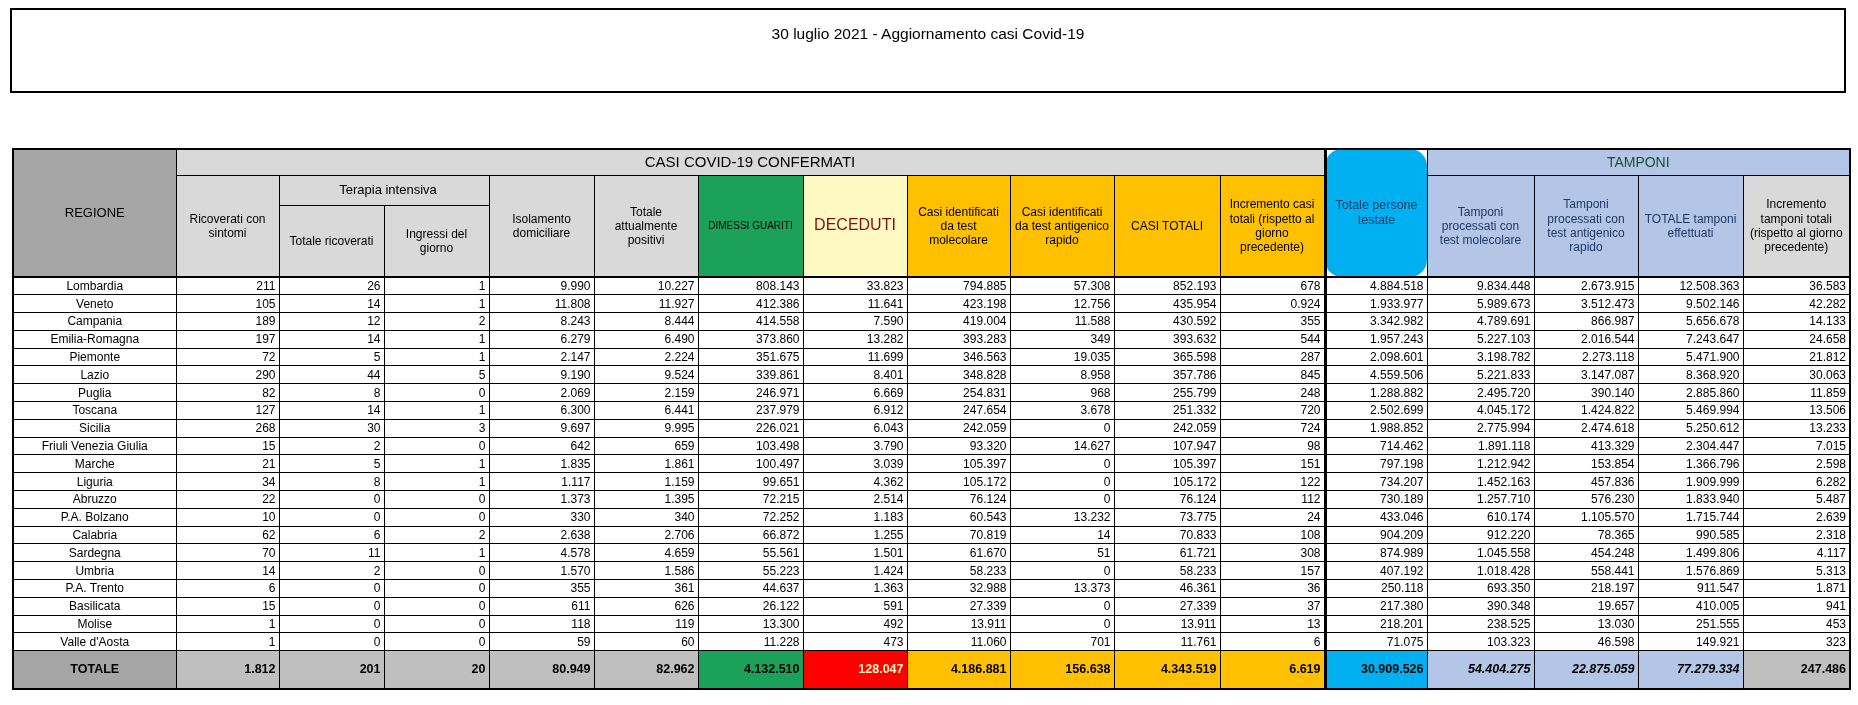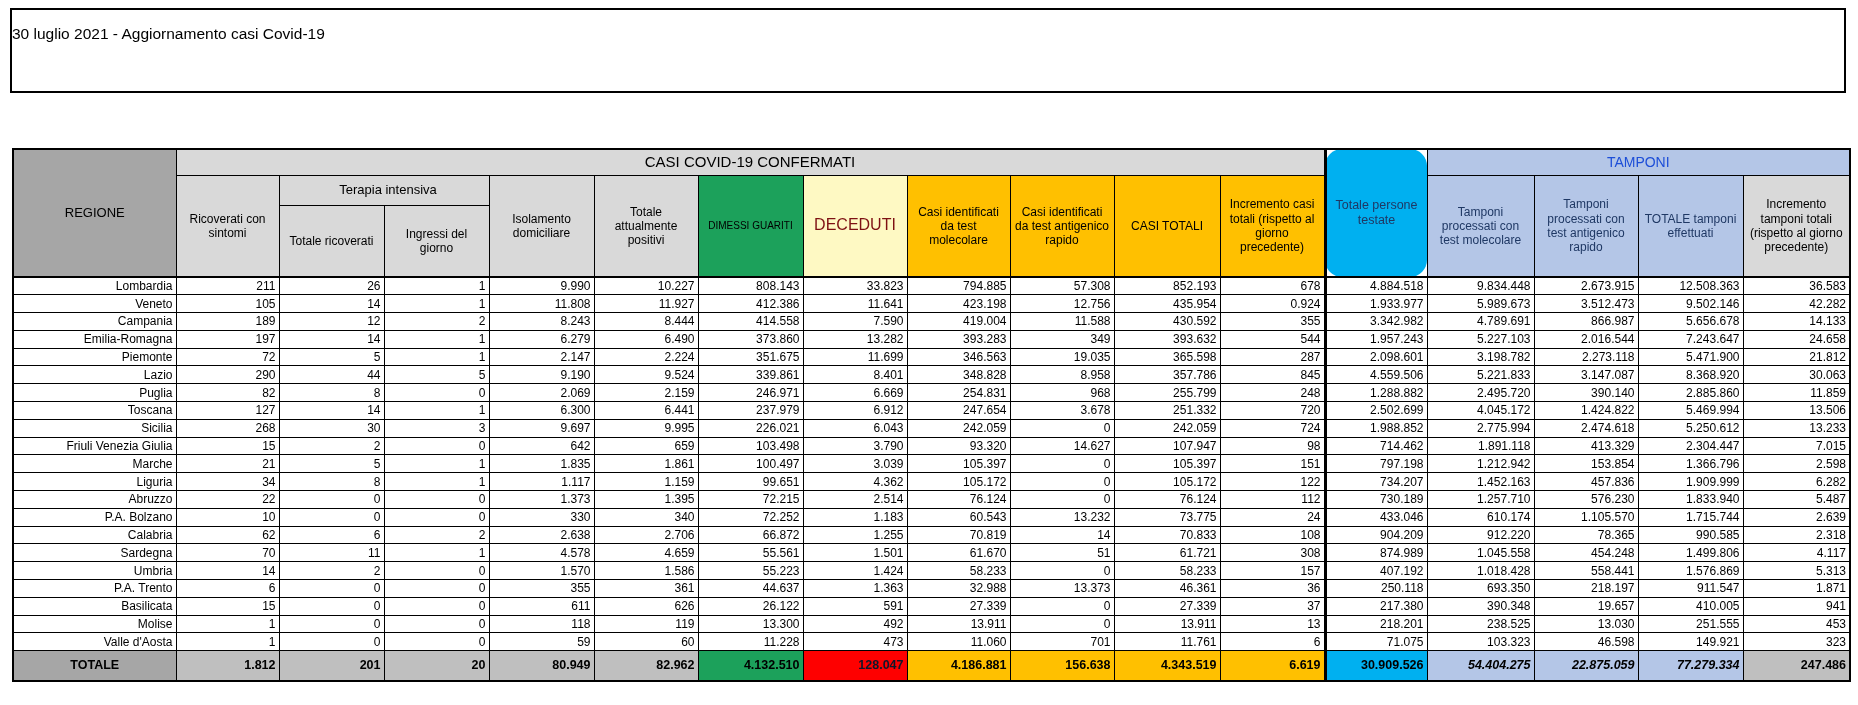--- a/index.html
+++ b/index.html
@@ -1,46 +1,46 @@
 <!DOCTYPE html>
 <html><head>
 <meta charset="utf-8">
 <style>
   html,body{margin:0;padding:0;background:#fff;}
   body{width:1858px;height:705px;position:relative;font-family:"Liberation Sans",sans-serif;color:#000;}
 
-  .title-box{position:absolute;left:10px;top:8px;width:1836px;height:85px;border:2px solid #000;box-sizing:border-box;text-align:left;background:#fff;}
+  .title-box{position:absolute;left:10px;top:8px;width:1836px;height:85px;border:2px solid #000;box-sizing:border-box;text-align:center;background:#fff;}
   .title-line1{margin-top:15px;font-size:15.5px;}
   .title-line2{margin-top:19px;font-size:15.5px;}
 
   table.covid{position:absolute;left:12px;top:148px;border-collapse:collapse;table-layout:fixed;border:2px solid #000;}
   .covid th,.covid td{border:1px solid #000;box-sizing:border-box;overflow:hidden;vertical-align:middle;}
   .covid thead{border-bottom:2px solid #000;}
   .covid thead th{font-weight:normal;text-align:center;line-height:1.18;padding:1px 4px;}
 
   .h-corner{background:#A6A6A6;font-weight:bold;font-size:13px;}
   .h-group{background:#D9D9D9;font-weight:bold;font-size:15px;}
   .h-sub{background:#D9D9D9;font-size:12px;}
   .h-green{background:#1CA15B;font-size:10px;}
   .h-red{background:#fef9c3;color:#7E1113;font-size:16px;}
   .h-gold{background:#FFC000;font-size:12px;}
   .h-cyan{background:#00B0F0;color:#1F3864;font-size:12.5px;border-radius:17px;}
   .h-blue{background:#B4C6E7;color:#1F3864;font-size:12px;}
-  .h-blue-group{background:#B4C6E7;color:#1d4ed8;font-weight:bold;font-size:14px;}
+  .h-blue-group{background:#B4C6E7;color:#14532d;font-weight:bold;font-size:14px;}
   .thickL{border-left:3px solid #000 !important;}
 
   .covid tbody td{height:17.8px;font-size:12px;line-height:16px;padding:0 3px;background:#fff;white-space:nowrap;}
-  .covid td.region{text-align:right;}
+  .covid td.region{text-align:center;}
   .covid td.num{text-align:right;}
 
-  .covid tr.total td{height:30px;font-weight:bold;font-size:12.5px;margin-left:48px;}
+  .covid tr.total td{height:38px;font-weight:bold;font-size:12.5px;margin-left:48px;}
   .t-label{background:#A6A6A6 !important;text-align:center !important;font-size:13px;}
   .t-gray{background:#BFBFBF !important;}
   .t-green{background:#1CA15B !important;}
-  .t-red{background:#FE0000 !important;color:#0f172a;}
+  .t-red{background:#FE0000 !important;color:#fef9c3;}
   .t-gold{background:#FFC000 !important;}
   .t-cyan{background:#00B0F0 !important;}
   .t-blue{background:#B4C6E7 !important;font-style:italic;}
 </style>
 </head>
 <body>
 
 <div class="title-box">
   <div class="title-line1">30 luglio 2021 - Aggiornamento casi Covid-19</div>
 </div>

